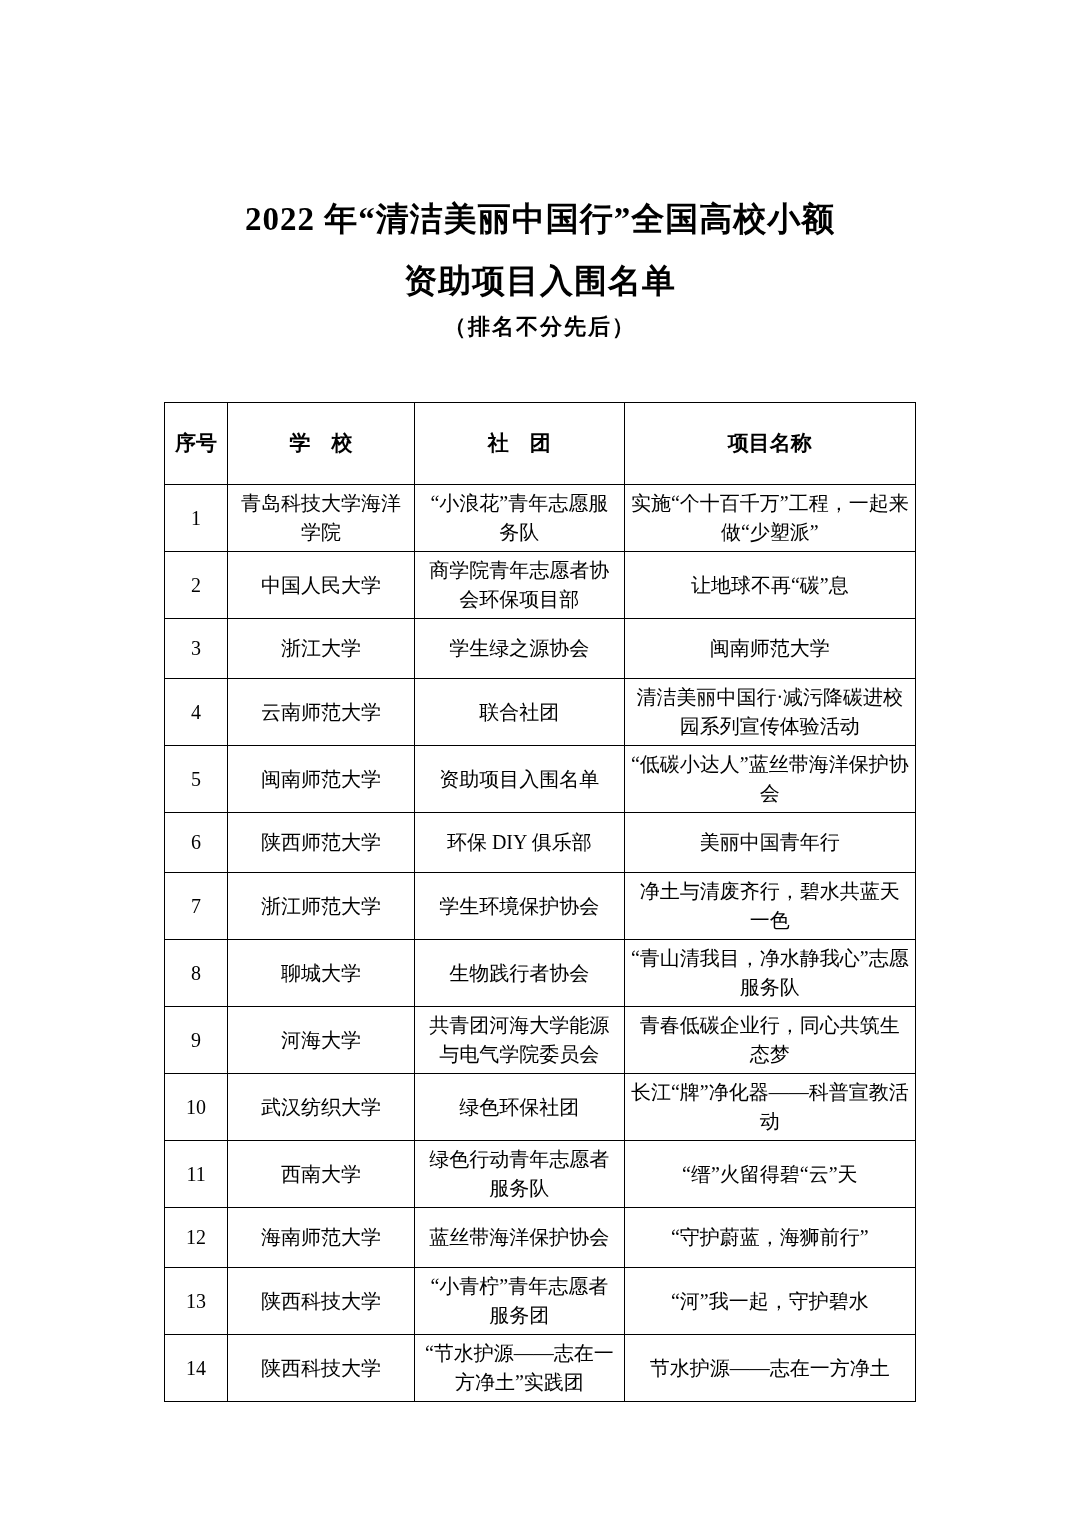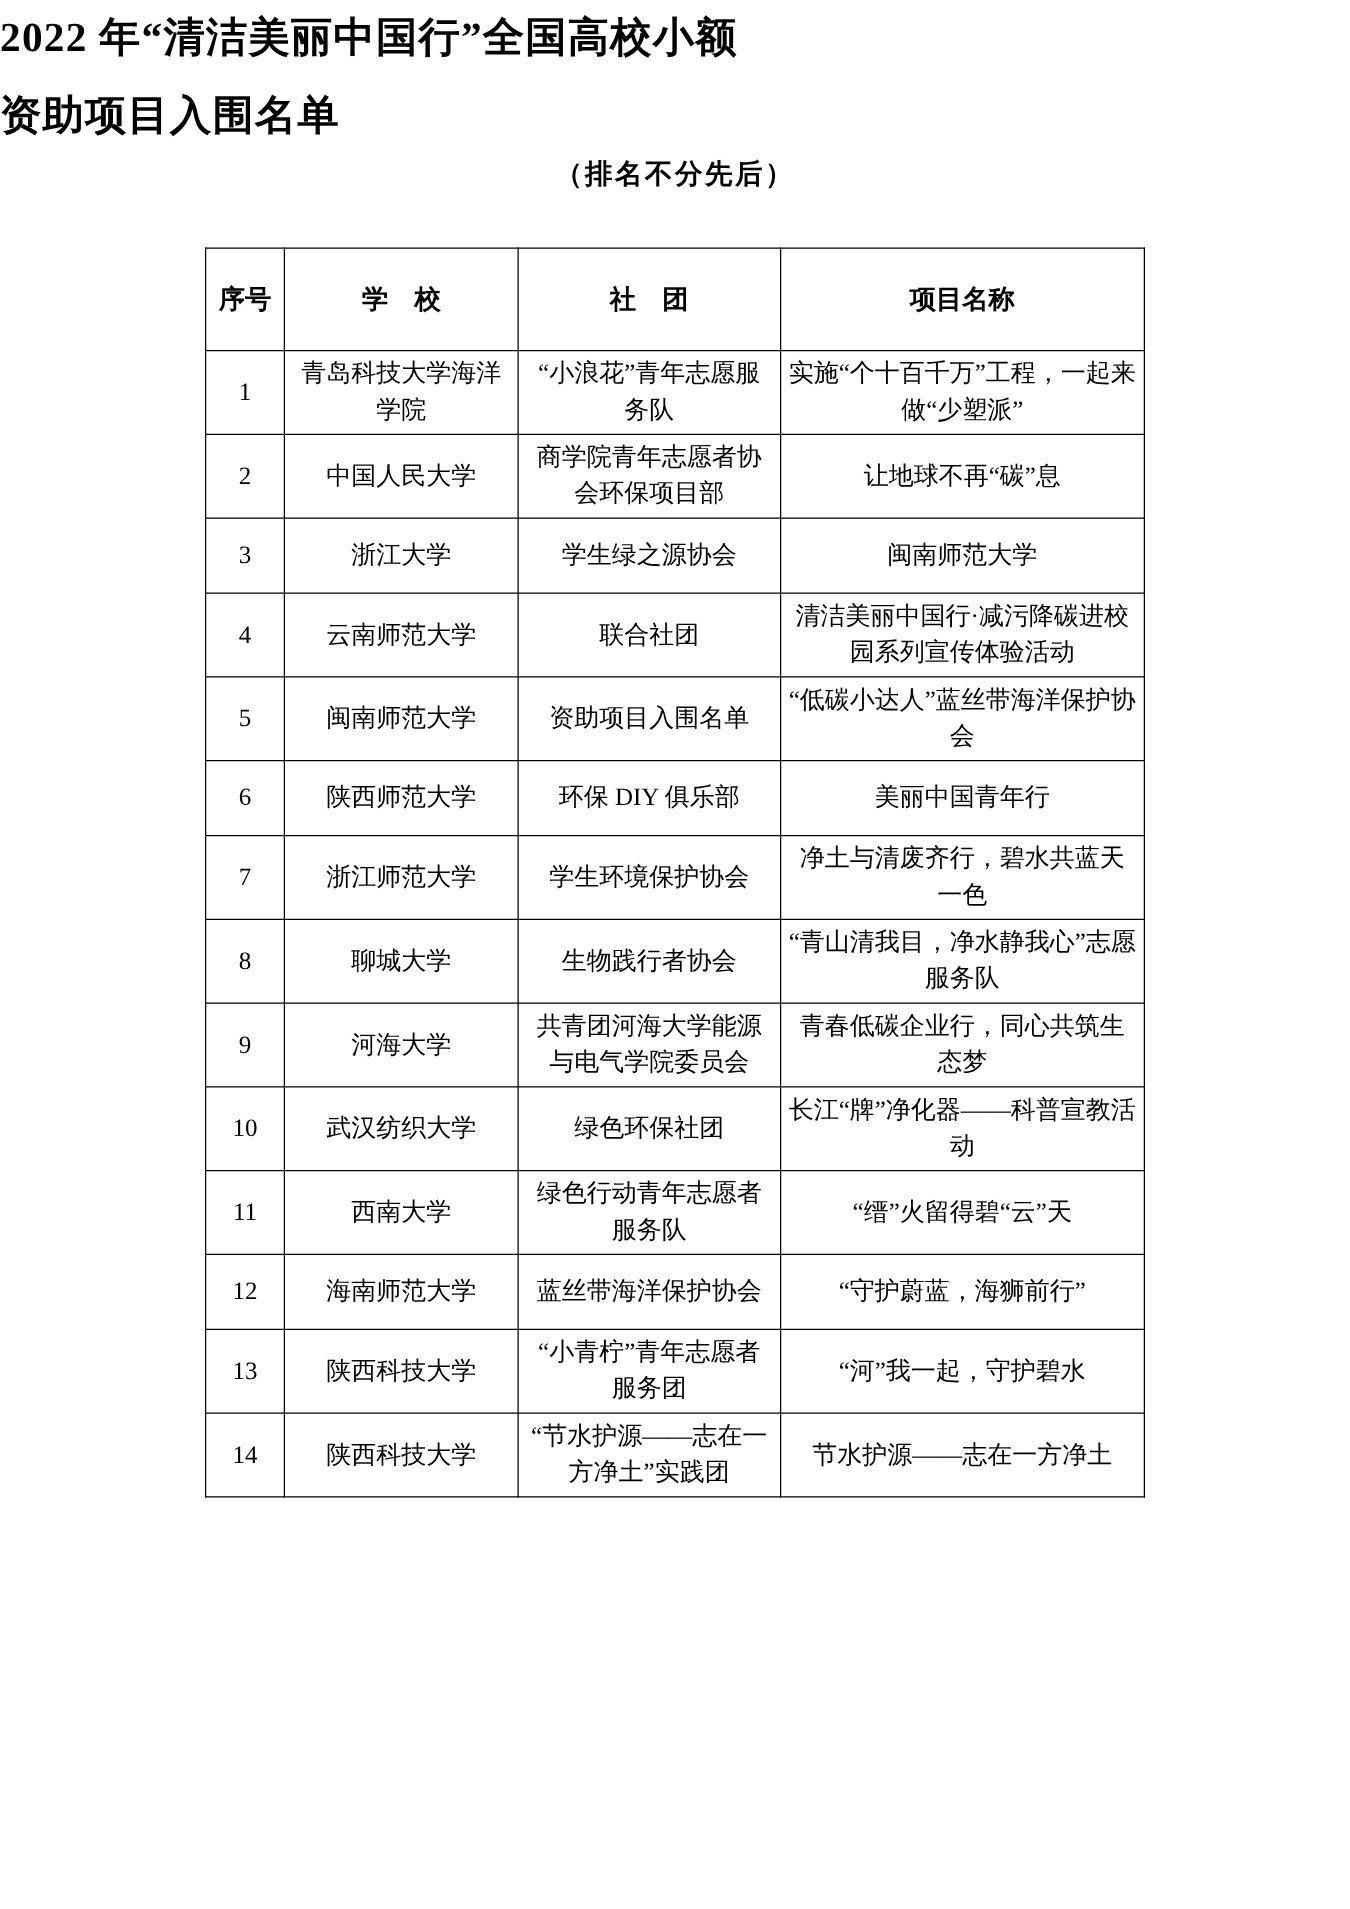--- a/index.html
+++ b/index.html
@@ -8,36 +8,38 @@
     position: relative;
     width: 1080px;
     height: 1527px;
     margin: 0 auto;
     background: #ffffff;
     color: #000000;
     font-family: "Liberation Serif", "DejaVu Serif", serif;
     overflow: hidden;
   }
   .title-block {
+    padding-top: 188px;
+    text-align: center;
   }
   .title-line {
     font-size: 33px;
     font-weight: bold;
     line-height: 62px;
     letter-spacing: 1px;
   }
   .subtitle {
     text-align: center;
     font-size: 22px;
     font-weight: bold;
     letter-spacing: 2px;
   }
   table.shortlist {
     width: 752px;
-    margin: 44px auto 0 auto;
+    margin: 60px auto 0 auto;
     border-collapse: collapse;
     table-layout: fixed;
   }
   table.shortlist th,
   table.shortlist td {
     border: 1.5px solid #000000;
     text-align: center;
     vertical-align: middle;
     padding: 4px 6px;
     font-size: 20px;

